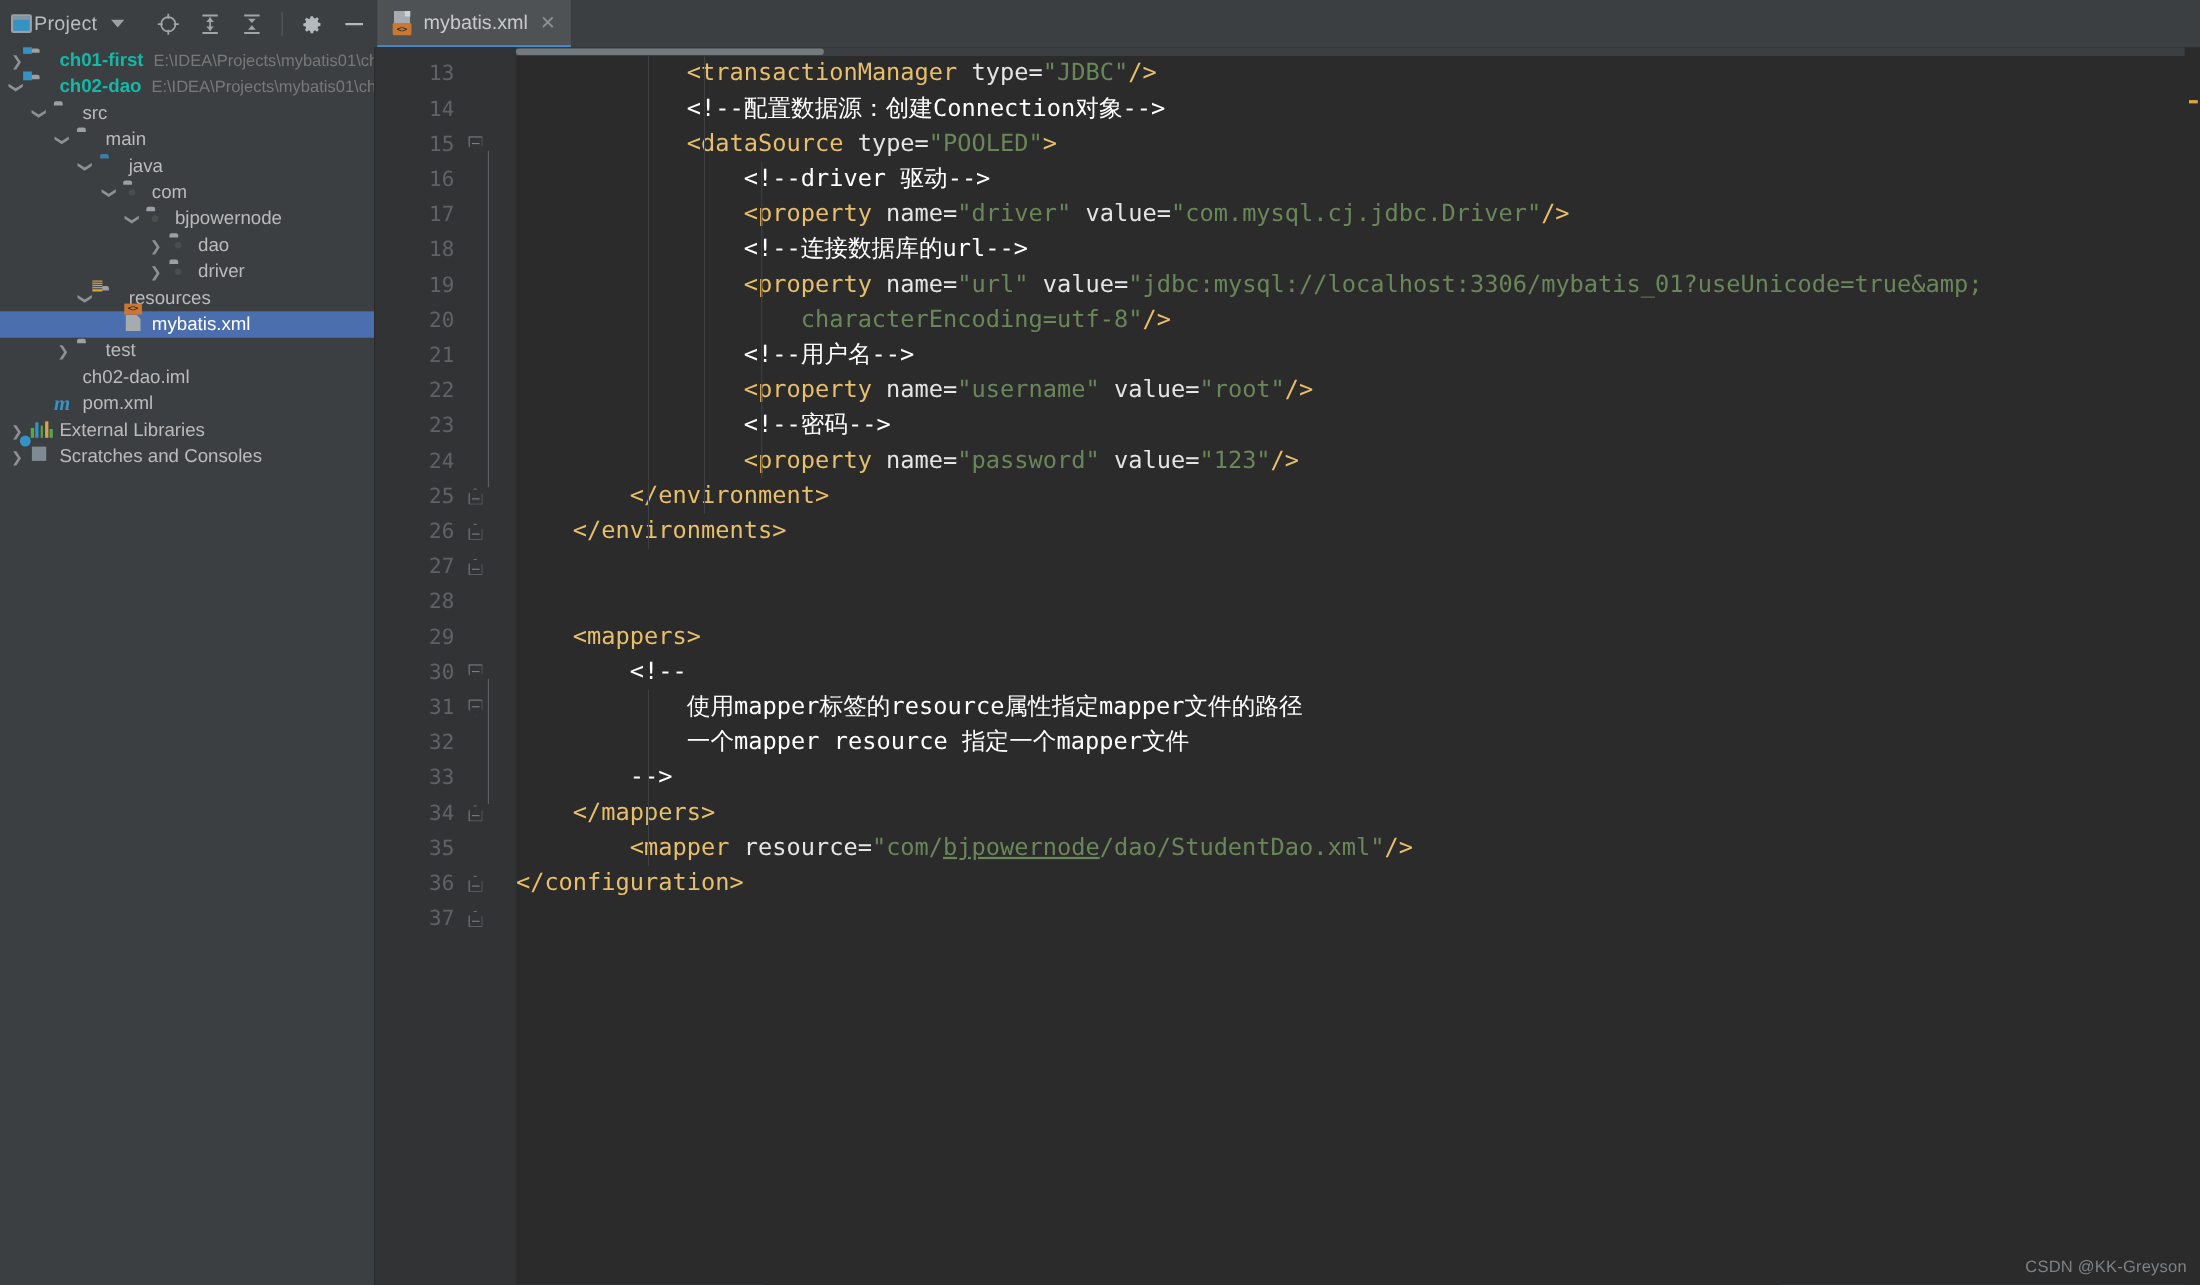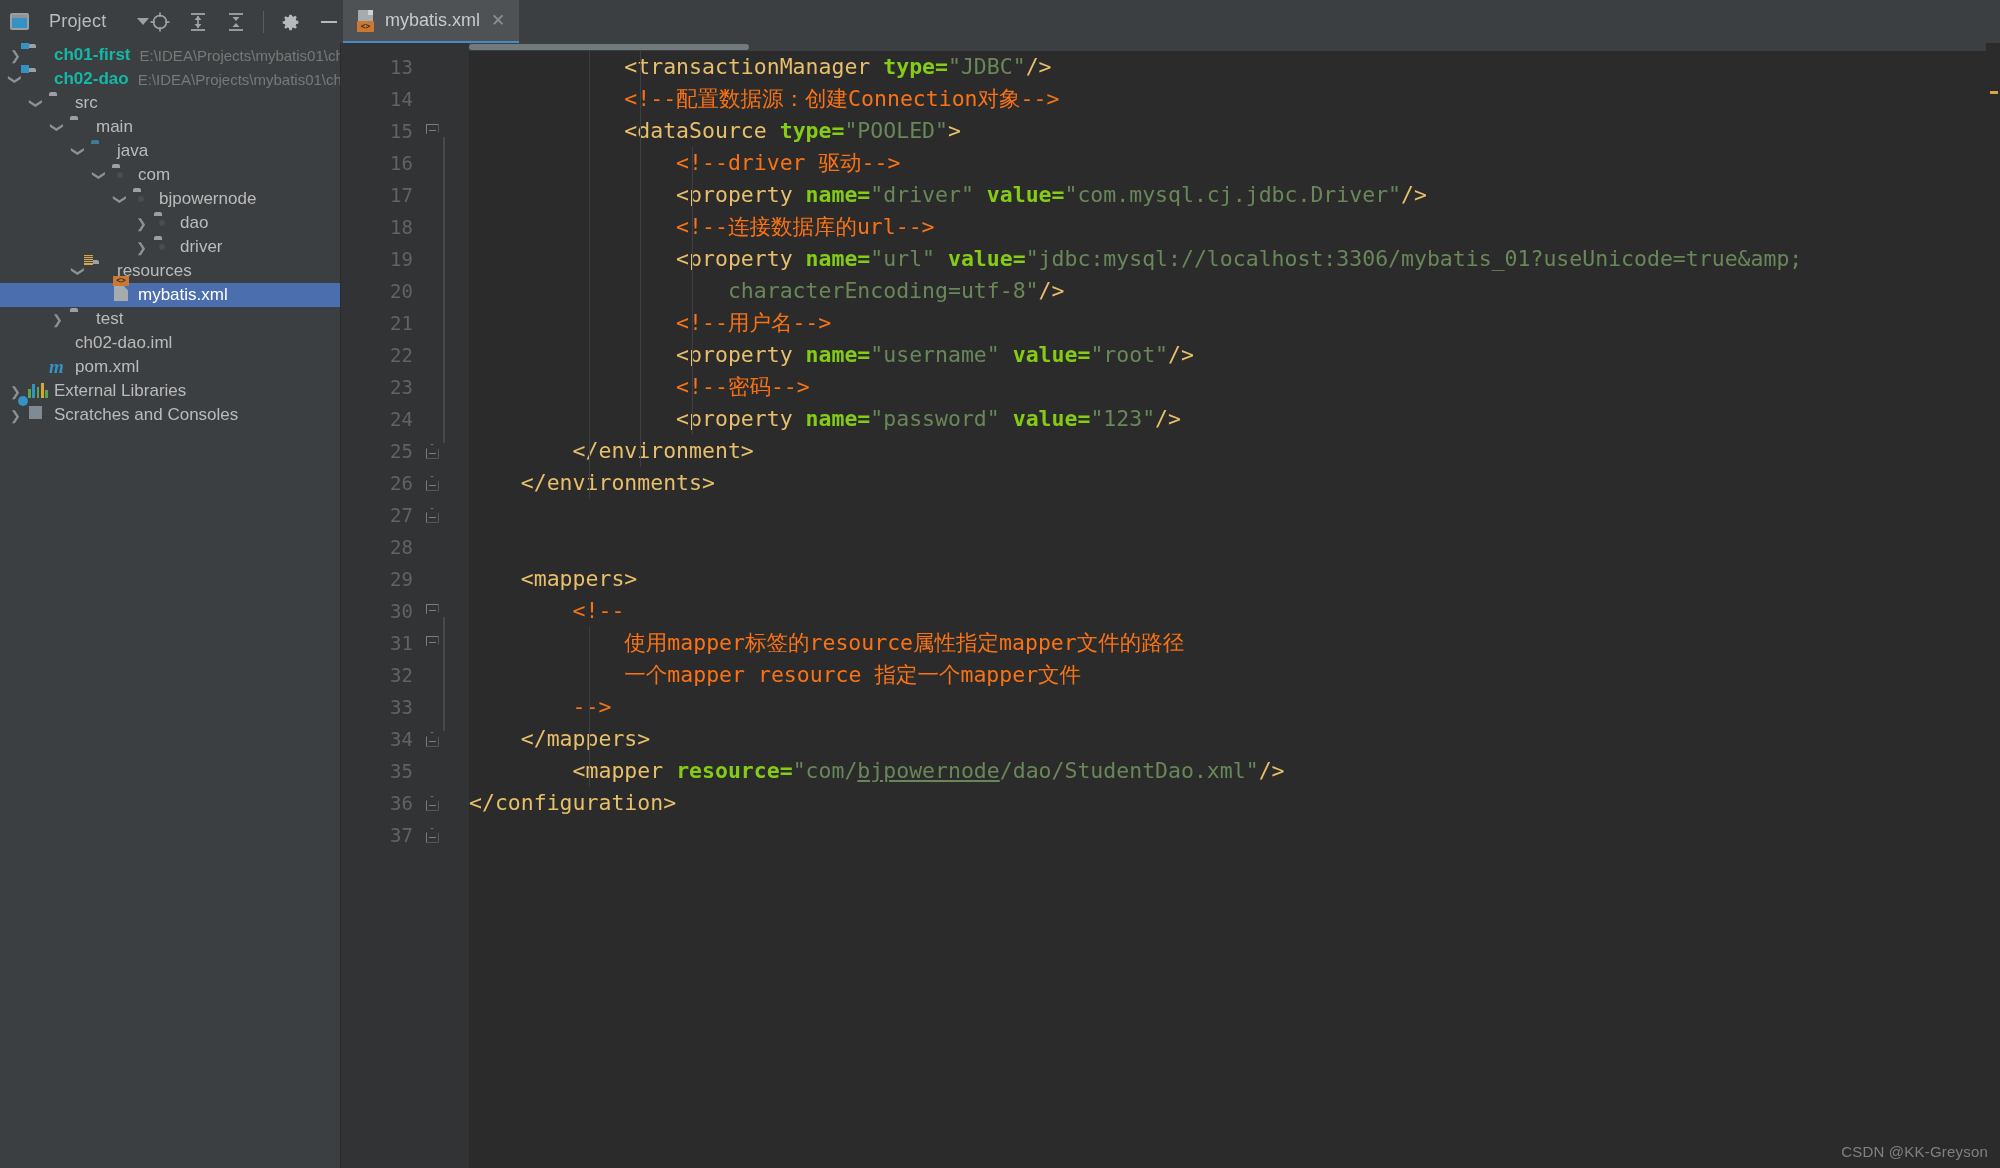--- a/index.html
+++ b/index.html
@@ -10,21 +10,21 @@
     overflow: hidden;
   }
   #app { position: relative; width: 2000px; height: 1168px; display: flex; flex-direction: column; }
 
   
   .topbar { height: 43px; display: flex; align-items: stretch; background: #3c3f41; flex: none; }
   .tool-window-header {
     width: 341px; background: #3c3f41; display: flex; align-items: center;
     padding: 0 6px 0 10px; gap: 0px; height: 43px;
   }
-  .proj-label-wrap { display: flex; align-items: center; gap: 20px; }
+  .proj-label-wrap { display: flex; align-items: center; gap: 2px; }
   .proj-icon {
     width: 19px; height: 17px; border: 2px solid #9aa0a6; border-radius: 2px;
     background: #3592c4; position: relative;
   }
   .proj-icon::after{
     content:""; position:absolute; left:0; top:0; right:0; height:3px; background:#8d9399;
   }
   .proj-text { color: #b9bcbf; font-size: 18px; letter-spacing: .2px; }
   .caret-down {
     width: 0; height: 0; border-left: 6px solid transparent; border-right: 6px solid transparent;
@@ -132,23 +132,23 @@
   }
   .fold-close::after { content:""; position:absolute; left:2px; top:8px; width:7px; height:1px; background:#7a7e80;}
   .fold-line { position:absolute; left:50%; top:0; bottom:0; width:1px; background:#5f6365; transform:translateX(-0.5px); }
 
   .code-pane { flex: 1; position: relative; overflow: hidden; padding-top: 8px; }
   .c-line {
     height: 32px; line-height: 32px; white-space: pre;
     font-family: "DejaVu Sans Mono", monospace; font-size: 21.5px; color: #a9b7c6;
   }
   .tok-tag { color: #e8bf6a; }
-  .tok-attr { color: #84cc16; font-weight: bold; }
+  .tok-attr { color: #e5e5e5; }
   .tok-val { color: #6a8759; }
-  .tok-cmt { color: #f97316; }
+  .tok-cmt { color: #ffffff; }
   .tok-plain { color: #a9b7c6; }
   .tok-link { color: #6a8759; text-decoration: underline; text-decoration-color:#6a8759; }
 
   .indent-guide { position: absolute; top: 8px; bottom: 0; width: 1px; background: #3c4043; }
 
   
   .h-scroll-track { position:absolute; left:128px; right:0; top:0; height:8px; background:#3c3f41; }
   .h-scroll-thumb { position:absolute; left:0px; top:1px; height:6px; width:280px; background:#737a7d; border-radius:3px;}
 
   

